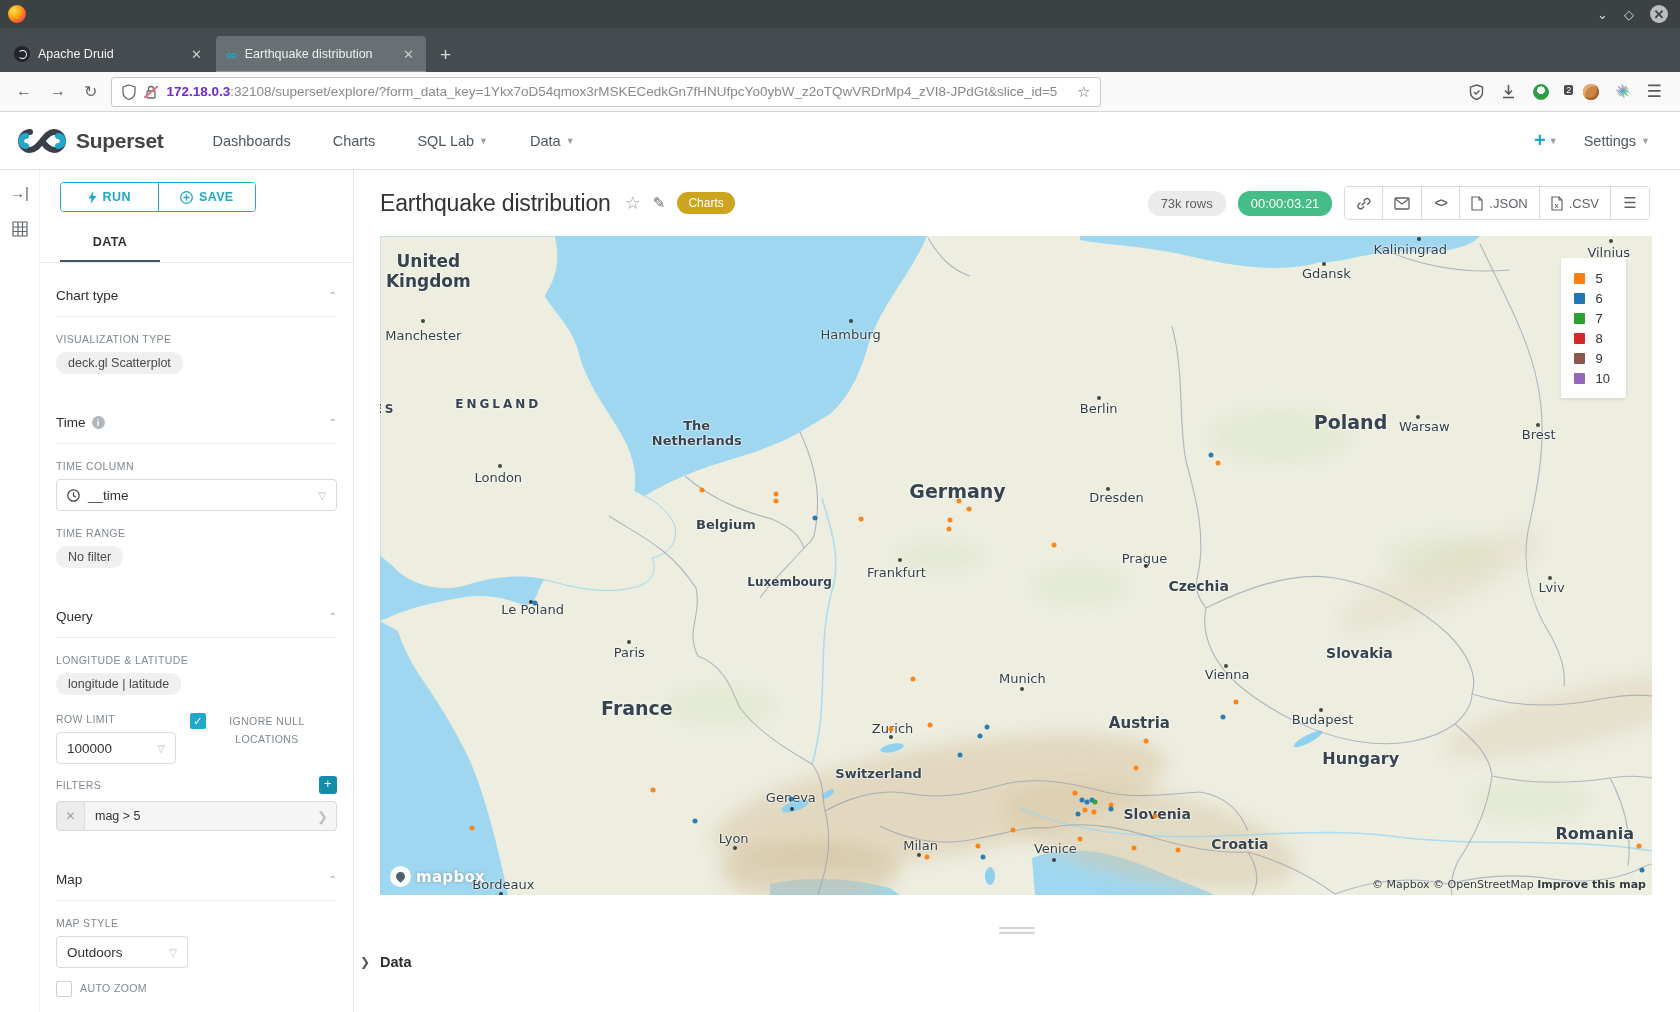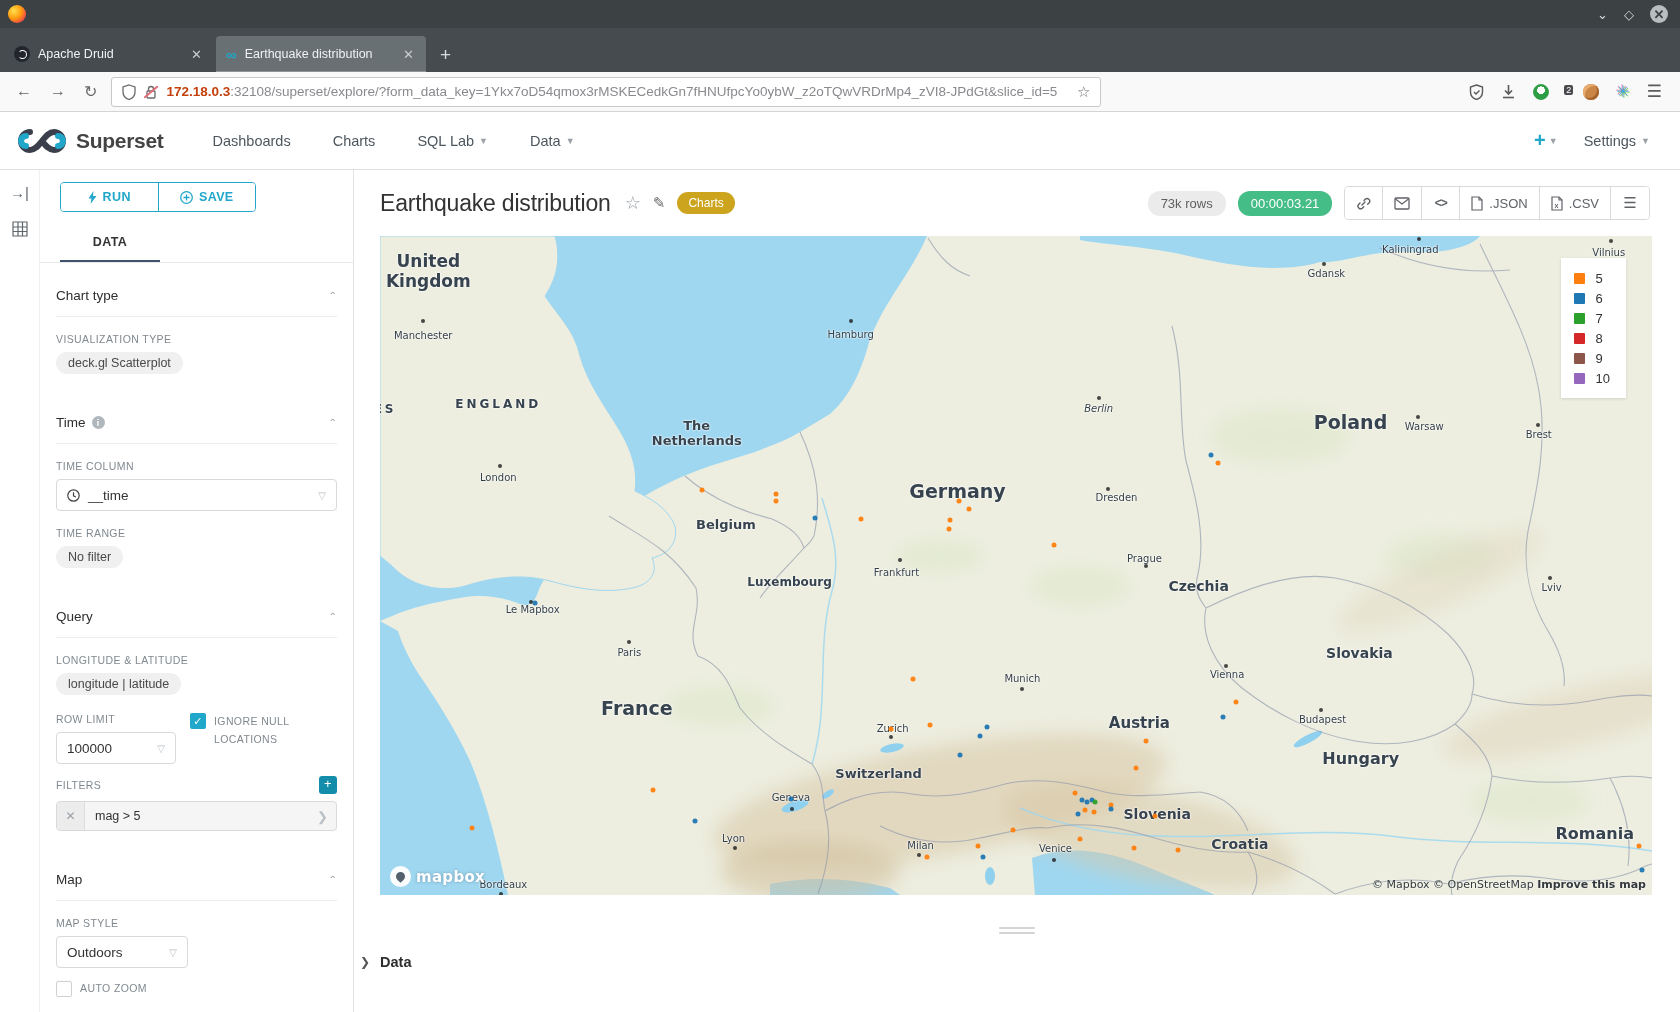--- a/index.html
+++ b/index.html
@@ -27,21 +27,21 @@
   .fav-superset { font-style:normal; color:#20a7c9; font-weight:bold; font-size:15px; line-height:1; }
   .tab .t-label { flex:1; white-space:nowrap; overflow:hidden; }
   .tab .t-close { color:#c9cdce; font-size:13px; padding:0 2px; }
   .newtab { color:#d7dadb; font-size:19px; padding:0 12px 6px; }
 
   .urlbar { height:40px; background:#f9f9fa; border-bottom:1px solid #d4d4d4; display:flex; align-items:center; padding:0 10px; gap:14px; }
   .nav-arrows { display:flex; gap:18px; color:#676767; font-size:16px; padding-left:6px; }
   .url-field { flex:0 0 990px; height:30px; background:#fff; border:1px solid #c8c8ca; border-radius:3px;
     display:flex; align-items:center; padding:0 10px; gap:8px; font-size:13.5px; }
   .url-text { flex:1; white-space:nowrap; overflow:hidden; color:#8a8a8e; }
-  .url-text b { color:#c2410c; font-weight:bold; }
+  .url-text b { color:#6d28d9; font-weight:bold; }
   .url-star { color:#717171; font-size:15px; }
   .lock-wrap { position:relative; width:14px; height:16px; flex:none; }
   .lock-wrap .slash { position:absolute; left:-2px; top:7px; width:18px; height:2px; background:#e06c75; transform:rotate(-40deg); border-radius:1px; }
   .tool-icons { display:flex; align-items:center; gap:17px; margin-left:auto; padding-right:8px; }
   .tico { color:#5b5b5e; font-size:15px; position:relative; }
   .badge2 { position:absolute; top:-7px; right:-7px; background:#4a4a4f; color:#fff; font-size:9px; border-radius:2px; padding:0 2px; }
   .mask-green { width:16px; height:16px; border-radius:50%; background:radial-gradient(circle at 50% 38%, #fff 0 34%, #2e9e44 36%); border:1.5px solid #2e9e44; }
   .shield-red { width:15px; height:17px; background:#c4272e; clip-path:polygon(0 0,100% 0,100% 62%,50% 100%,0 62%); }
   .cookie { width:16px; height:16px; border-radius:50%; background:#c98647; box-shadow:inset -2px -2px 0 #a5632c, inset 3px 3px 0 -1px #e8aa6d; }
   .aster { color:#3da4e8; font-size:16px; text-shadow:1px 1px 0 #7fd14a, -1px -1px 0 #e86fb1; }
@@ -109,21 +109,21 @@
   .exp-btn:last-child { border-right:none; }
   .code-glyph { font-size:12px; letter-spacing:-1px; font-weight:bold; color:#5f6267; }
 
   
   .map { position:relative; margin-left:26px; width:1272px; height:659px; background:#edeee0; overflow:hidden; }
   .map svg.base { position:absolute; inset:0; }
   .country-label { position:absolute; transform:translate(-50%,-50%); font-family:"DejaVu Sans", sans-serif;
     font-weight:bold; color:#37434e; white-space:pre-line; text-align:center; line-height:1.15;
     text-shadow:0 0 2px #fff,0 0 2px #fff; }
   .city-label { position:absolute; transform:translate(-50%,-50%); font-family:"DejaVu Sans", sans-serif;
-    font-size:10px; color:#333e47; white-space:nowrap; text-shadow:0 0 2px #fff,0 0 2px #fff; }
+    font-size:13px; color:#333e47; white-space:nowrap; text-shadow:0 0 2px #fff,0 0 2px #fff; }
   .city-dot { position:absolute; width:4px; height:4px; border-radius:50%; background:#1c1c1c; opacity:.8; transform:translate(-50%,-50%); }
   .pt { position:absolute; width:5px; height:5px; border-radius:50%; transform:translate(-50%,-50%); opacity:.95; }
   .legend { position:absolute; top:22px; right:26px; background:#fff; padding:10px 16px 10px 13px; box-shadow:0 1px 3px rgba(0,0,0,.12); }
   .leg-row { display:flex; align-items:center; gap:11px; padding:2.5px 0; }
   .leg-sw { width:11px; height:11px; border-radius:1px; }
   .leg-lb { font-size:13px; color:#333; }
   .mb-logo { position:absolute; left:10px; bottom:8px; display:flex; align-items:center; gap:5px; }
   .mb-circ { width:21px; height:21px; border-radius:50%; background:#fff; opacity:.95; display:flex; align-items:center; justify-content:center; }
   .mb-circ i { width:9px; height:9px; border-radius:50% 50% 50% 0; background:#4f5a66; transform:rotate(-45deg); display:block; }
   .mb-word { color:#fff; font-weight:bold; font-size:15px; letter-spacing:.3px; font-family:"DejaVu Sans", sans-serif;
@@ -293,21 +293,21 @@
     </div>
     <div class="ctl-label">TIME RANGE</div>
     <span class="pill">No filter</span>
 
     <div class="sec-head" style="margin-top:28px;">
       <span class="s-title">Query</span>
         <span class="chev">⌃</span>
     </div>
     <div class="ctl-label">LONGITUDE &amp; LATITUDE</div>
     <span class="pill">longitude | latitude</span>
-    <div class="two-col" style="margin-top:2px;">
+    <div class="two-col" style="margin-top:2px;text-align:center;">
       <div style="width:120px;">
         <div class="ctl-label">ROW LIMIT</div>
         <div class="select">
           <span>100000</span>
           <span class="sel-chev">▽</span>
         </div>
       </div>
       <div class="cbx-row" style="margin-top:16px; width:130px;">
         <span class="cbx on">✓</span>
         <span>IGNORE NULL LOCATIONS</span>
@@ -481,25 +481,25 @@
         <span class="country-label" style="left: 59.7%; top: 74.1%; font-size: 15px;">Austria</span>
         <span class="country-label" style="left: 63.1%; top: 53.1%; font-size: 14px; margin-left: 16px;">Czechia</span>
         <span class="country-label" style="left: 76.3%; top: 28.4%; font-size: 19px;">Poland</span>
         <span class="country-label" style="left: 77%; top: 63.3%; font-size: 14px;">Slovakia</span>
         <span class="country-label" style="left: 77.1%; top: 79.3%; font-size: 16px;">Hungary</span>
         <span class="country-label" style="left: 61.1%; top: 87.7%; font-size: 14px;">Slovenia</span>
         <span class="country-label" style="left: 67.6%; top: 92.3%; font-size: 14px;">Croatia</span>
         <span class="country-label" style="left: 95.5%; top: 90.7%; font-size: 16px;">Romania</span>
       <span class="city-label" style="left: 3.4%; top: 15%;">Manchester</span>
         <span class="city-label" style="left: 9.3%; top: 36.5%;">London</span>
-        <span class="city-label" style="left: 12%; top: 56.6%;">Le Mapbox</span>
+        <span class="city-label" style="left: 12%; top: 56.6%;">Le Poland</span>
         <span class="city-label" style="left: 19.6%; top: 63.2%;">Paris</span>
         <span class="city-label" style="left: 9.7%; top: 98.3%;">Bordeaux</span>
         <span class="city-label" style="left: 37%; top: 14.8%;">Hamburg</span>
-        <span class="city-label" style="left: 56.5%; top: 26.1%; font-style: italic;">Berlin</span>
+        <span class="city-label" style="left: 56.5%; top: 26.1%;">Berlin</span>
         <span class="city-label" style="left: 40.6%; top: 51%;">Frankfurt</span>
         <span class="city-label" style="left: 57.9%; top: 39.6%;">Dresden</span>
         <span class="city-label" style="left: 60.1%; top: 48.9%;">Prague</span>
         <span class="city-label" style="left: 50.5%; top: 67.1%;">Munich</span>
         <span class="city-label" style="left: 40.3%; top: 74.6%;">Zurich</span>
         <span class="city-label" style="left: 32.3%; top: 85.2%;">Geneva</span>
         <span class="city-label" style="left: 27.8%; top: 91.4%;">Lyon</span>
         <span class="city-label" style="left: 42.5%; top: 92.4%;">Milan</span>
         <span class="city-label" style="left: 53.1%; top: 92.9%;">Venice</span>
         <span class="city-label" style="left: 66.6%; top: 66.5%;">Vienna</span>

